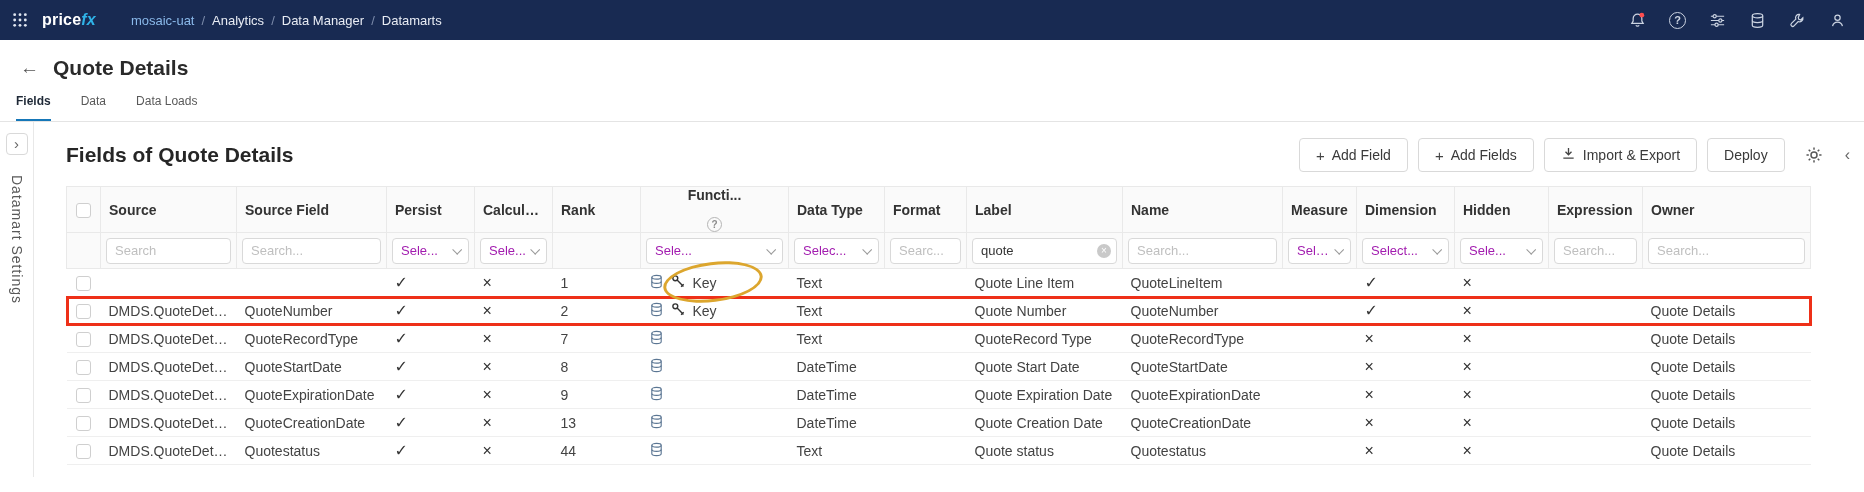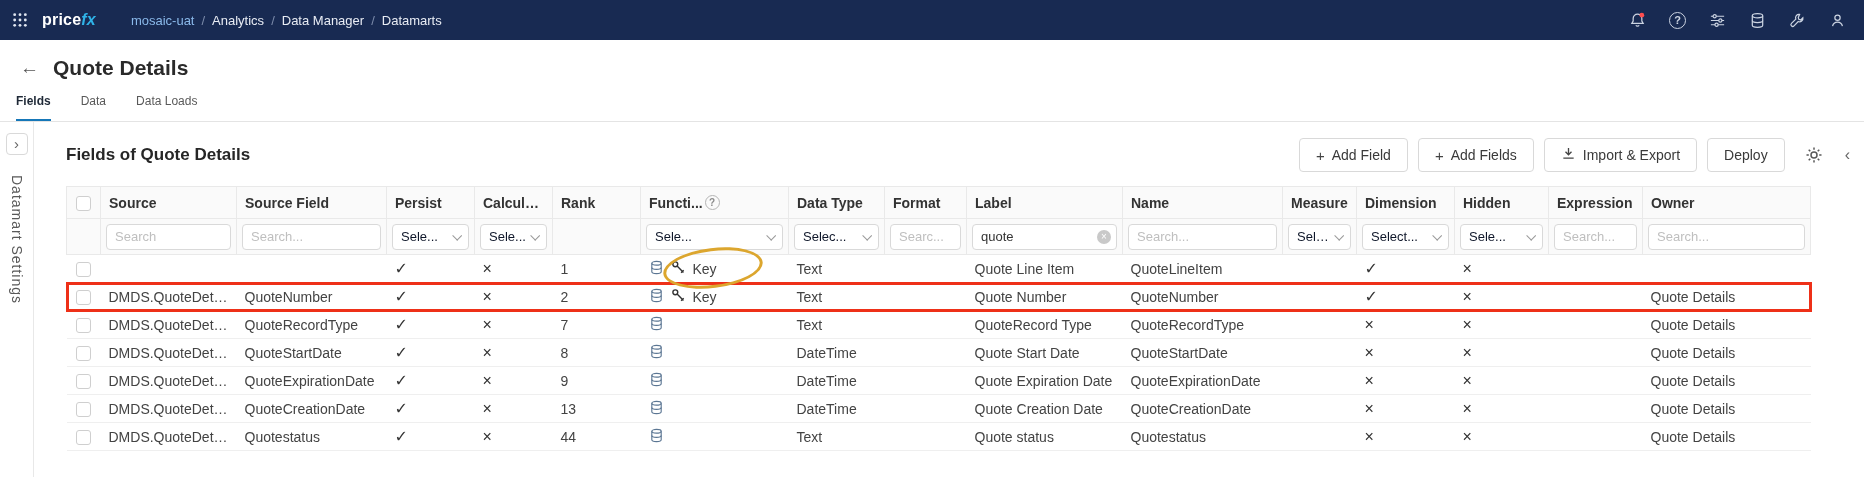--- a/index.html
+++ b/index.html
@@ -30,45 +30,45 @@
 
   
   .workspace { position: relative; height: 355px; display: flex; }
   .side-rail { width: 34px; border-right: 1px solid #e8e8e8; display: flex; flex-direction: column; align-items: center; flex: none; }
   .rail-btn { width: 22px; height: 22px; border: 1px solid #d9d9d9; border-radius: 4px; background: #fff; color: #666; font-size: 15px; line-height: 19px; text-align: center; margin-top: 11px; cursor: pointer; }
   .rail-label { writing-mode: vertical-rl; margin-top: 20px; color: #595959; font-size: 14px; letter-spacing: 1px; }
   .main { flex: 1; min-width: 0; }
 
   
   .toolbar { display: flex; align-items: center; padding: 16px 10px 14px 32px; }
-  .panel-title { font-size: 17px; font-weight: 700; color: #262626; text-align: center; }
+  .panel-title { font-size: 21px; font-weight: 700; color: #262626; text-align: center; }
   .toolbar .actions { margin-left: auto; display: flex; align-items: center; gap: 10px; }
   .btn { display: inline-flex; align-items: center; gap: 7px; height: 34px; padding: 0 16px; background: #fff; border: 1px solid #d9d9d9; border-radius: 4px; font-size: 14px; color: #3a3a3a; cursor: pointer; white-space: nowrap; }
   .btn .plus { font-size: 15px; color: #444; }
   .icon-btn { background: none; border: none; cursor: pointer; display: flex; align-items: center; margin-left: 10px; }
   .collapse-btn { margin-left: 8px; color: #666; font-size: 16px; cursor: pointer; padding: 0 4px; }
 
   
   .table-wrap { padding-left: 32px; }
   table { border-collapse: collapse; table-layout: fixed; width: 1744px; font-size: 14px; color: #444; }
   th, td { text-align: left; white-space: nowrap; overflow: hidden; text-overflow: ellipsis; }
   thead th { background: #fafafa; border: 1px solid #e9e9e9; border-left: none; height: 32px; padding: 0 8px; font-size: 14px; font-weight: 700; color: #333; cursor: pointer; }
   thead th:first-child { border-left: 1px solid #e9e9e9; }
   .filter-row td { background: #fafafa; border-right: 1px solid #e9e9e9; border-bottom: 1px solid #e9e9e9; height: 36px; padding: 0 5px; }
   .filter-row td:first-child { border-left: 1px solid #e9e9e9; }
   tbody td { height: 28px; border-bottom: 1px solid #efefef; padding: 0 8px; color: #434343; position: relative; }
   td.cb, th.cb { text-align: center; padding: 0; }
   .checkbox { display: inline-block; width: 15px; height: 15px; background: #fff; border: 1px solid #cfcfcf; border-radius: 3px; vertical-align: middle; cursor: pointer; }
   th.rank, td.rank { text-align: left; padding-right: 12px; }
-  .th-flex { display: flex; align-items: center; gap: 2px; overflow: hidden; }
+  .th-flex { display: flex; align-items: center; gap: 14px; overflow: hidden; flex-direction: column; }
   .help-badge { flex: none; width: 15px; height: 15px; border: 1px solid #b5b5b5; border-radius: 50%; color: #8c8c8c; font-size: 10px; font-weight: 700; display: inline-flex; align-items: center; justify-content: center; }
   .f-input { width: 100%; height: 26px; border: 1px solid #d9d9d9; border-radius: 4px; padding: 0 8px; font-size: 13px; color: #333; font-family: inherit; outline: none; background: #fff; }
   .f-input::placeholder { color: #bfbfbf; }
   .selbox { height: 26px; display: flex; align-items: center; justify-content: space-between; gap: 4px; border: 1px solid #d9d9d9; border-radius: 4px; background: #fff; padding: 0 8px; cursor: pointer; overflow: hidden; }
-  .selbox .ph { color: #0f172a; font-size: 13px; overflow: hidden; text-overflow: ellipsis; text-align: center; }
+  .selbox .ph { color: #a21caf; font-size: 13px; overflow: hidden; text-overflow: ellipsis; text-align: center; }
   .chev { flex: none; width: 7px; height: 7px; border-right: 1.5px solid #999; border-bottom: 1.5px solid #999; transform: rotate(45deg) translateY(-1px); }
   .labelwrap { position: relative; }
   .labelwrap .f-input { padding-right: 24px; }
   .clear-ic { position: absolute; right: 6px; top: 50%; transform: translateY(-50%); width: 14px; height: 14px; border-radius: 50%; background: #c9c9c9; color: #fff; font-size: 10px; line-height: 14px; text-align: center; cursor: pointer; }
   td.mark { font-size: 16px; color: #333; }
   td.func { overflow: visible; }
   .func-flex { display: flex; align-items: center; gap: 7px; }
   .key-label { font-size: 14px; color: #434343; }
 
   

